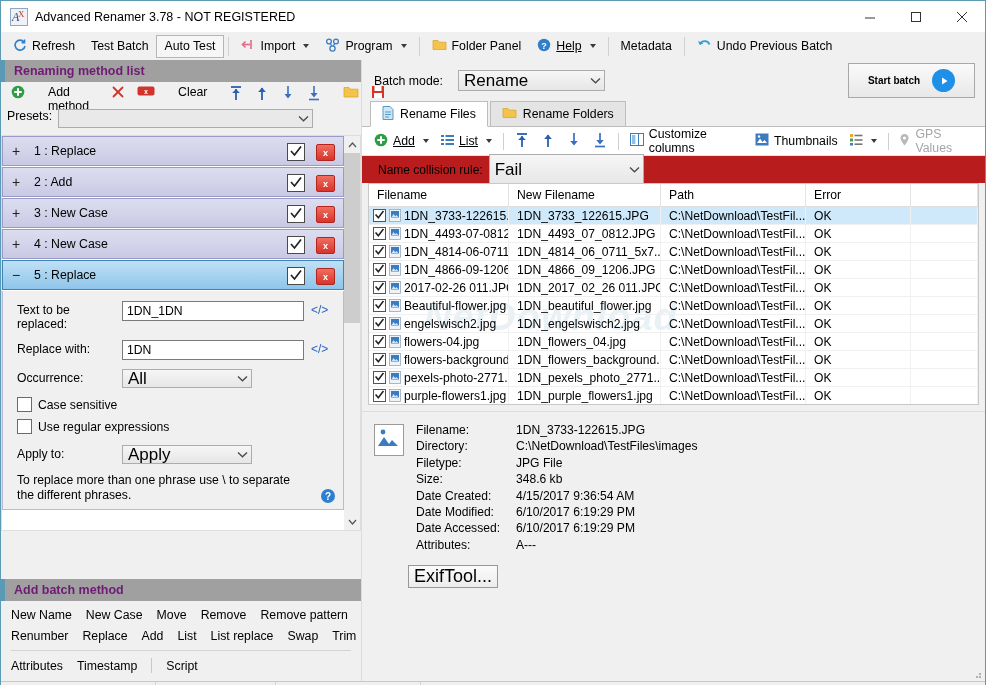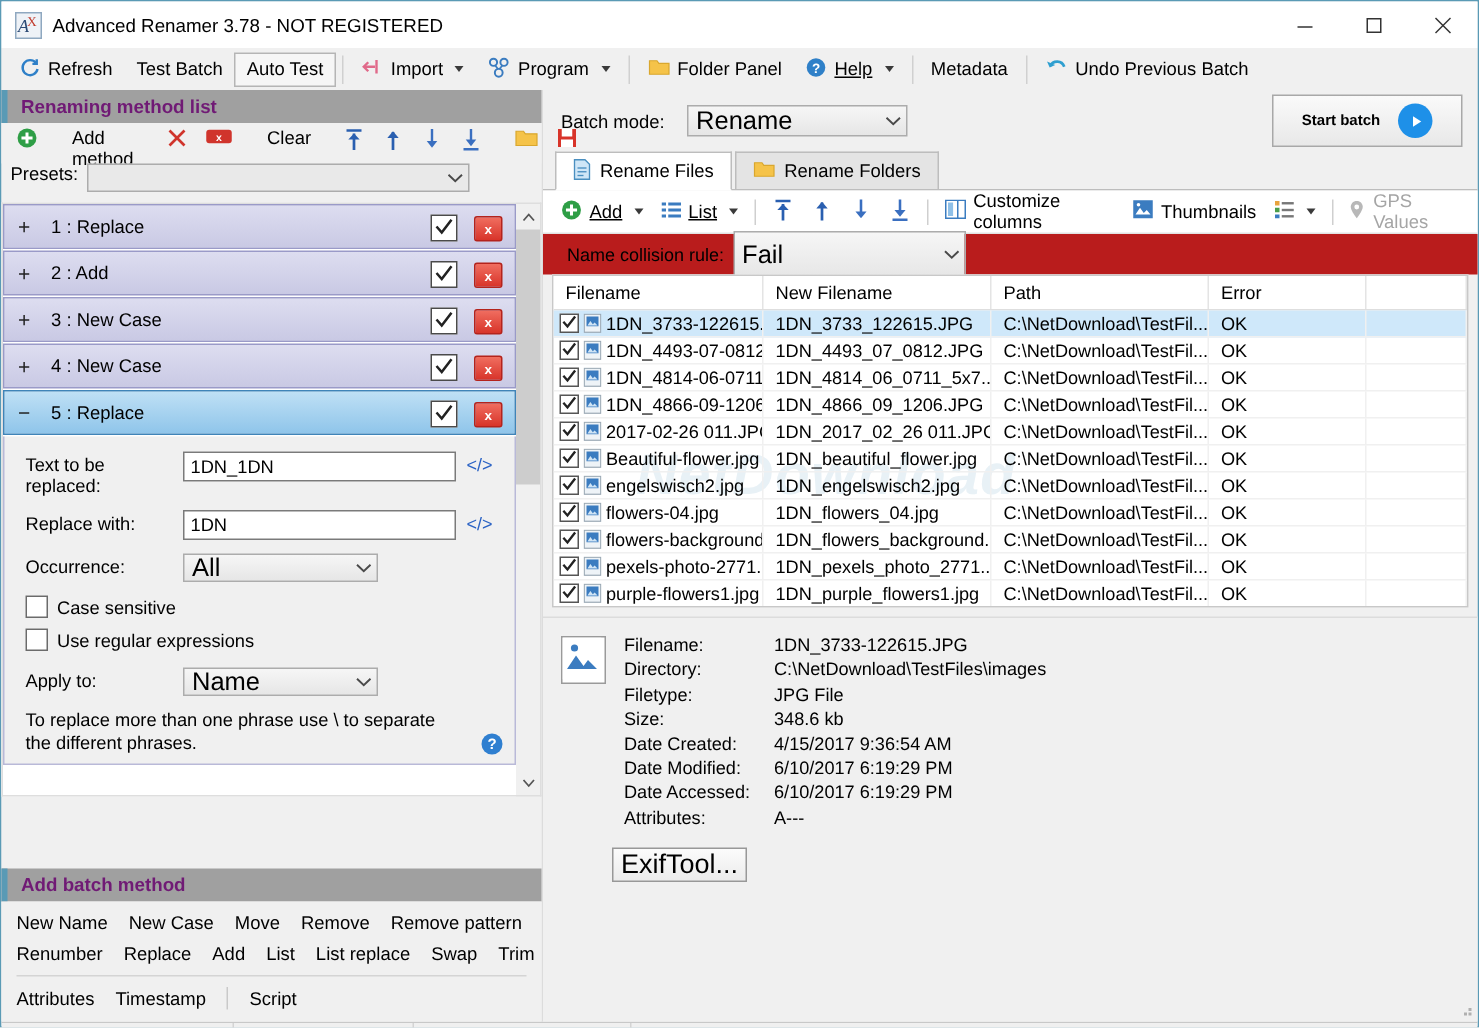--- a/index.html
+++ b/index.html
@@ -469,21 +469,21 @@
               <span class="cbox"></span>
               <span class="cblbl">Case sensitive</span>
             </div>
             <div class="cbrow" style="margin-bottom:11px;">
               <span class="cbox"></span>
               <span class="cblbl">Use regular expressions</span>
             </div>
             <div class="optrow">
               <div class="optlbl">Apply to:</div>
               <div class="combo" style="width:130px;">
-                <span class="cv">Name</span>
+                <span class="cv">Apply</span>
                 <span class="carw">
                   <svg width="11" height="7" viewBox="0 0 11 7">
                       <path d="M1 1.5 L5.5 5.8 L10 1.5" fill="none" stroke="#4a4a4a" stroke-width="1.3"></path>
                     </svg>
                 </span>
               </div>
             </div>
             <div class="hint">To replace more than one phrase use \ to separate the different phrases.</div>
             <div class="helpq">?</div>
           </div>

